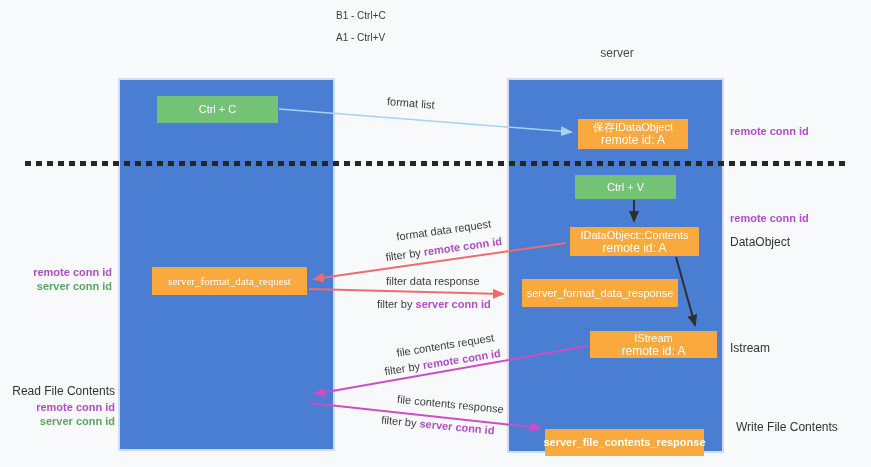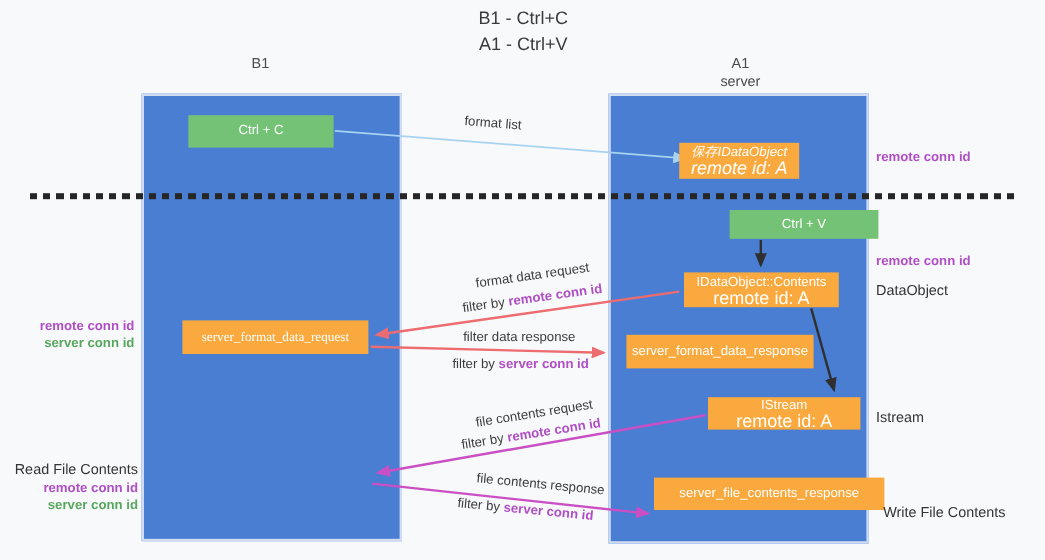--- a/index.html
+++ b/index.html
@@ -1,45 +1,45 @@
 <!DOCTYPE html>
 <html><head>
 <meta charset="utf-8">
 <style>
   html,body{margin:0;padding:0;background:#f8f9fa;font-family:"Liberation Sans",sans-serif;}
   #canvas{position:relative;width:871px;height:467px;background:#f8f9fa;overflow:hidden;}
 
-  .title{position:absolute;left:336px;top:5px;width:200px;text-align:center;
-         font-size:15px;line-height:22px;color:#3a3a3a;}
+  .title{position:absolute;left:336px;top:5px;width:200px;text-align:left;
+         font-size:10px;line-height:22px;color:#3a3a3a;}
 
   .lane-header{position:absolute;width:140px;text-align:center;font-size:12px;
                line-height:15px;color:#4a4a4a;}
   #hdr-left{left:147px;top:46px;}
   #hdr-right{left:547px;top:46px;}
 
   .lane{position:absolute;background:#4a7ed2;border:2px solid #cfdcf3;box-sizing:border-box;}
   #lane-left{left:118px;top:78px;width:217px;height:373px;}
   #lane-right{left:507px;top:78px;width:217px;height:375px;}
 
   .box{position:absolute;display:flex;flex-direction:column;align-items:center;
        justify-content:center;color:#fff;text-align:center;font-size:11px;line-height:13px;
        box-sizing:border-box;}
   .green{background:#74c276;}
   .orange{background:#f9a93d;}
-  .box .sub{font-size:15px;}
+  .box .sub{font-size:12px;}
 
   #box-ctrl-c{left:157px;top:96px;width:121px;height:27px;}
-  #box-save-obj{left:566px;top:119px;width:100px;height:30px;font-style:italic;}
-  #box-ctrl-v{left:608px;top:175px;width:124px;height:24px;}
+  #box-save-obj{left:578px;top:119px;width:110px;height:30px;}
+  #box-ctrl-v{left:575px;top:175px;width:101px;height:24px;}
   #box-getdata{left:570px;top:227px;width:129px;height:29px;}
   #box-fmt-req{left:152px;top:267px;width:155px;height:28px;font-family:Liberation Serif, serif;}
   #box-fmt-resp{left:510px;top:279px;width:156px;height:28px;margin-left:12px;}
   #box-istream{left:590px;top:331px;width:127px;height:27px;}
   #box-file-req{left:150px;top:383px;width:158px;height:28px;}
-  #box-file-resp{left:545px;top:398px;width:192px;height:27px;}
+  #box-file-resp{left:545px;top:429px;width:159px;height:27px;font-weight:bold;}
 
   .dashline{position:absolute;left:25px;top:161px;width:823px;height:5px;
             background:repeating-linear-gradient(90deg,#262626 0 6px,transparent 6px 11px);}
 
   svg.arrows{position:absolute;left:0;top:0;pointer-events:none;}
 
   .alabel{position:absolute;white-space:nowrap;font-size:11px;color:#3c3c3c;}
   .em-purple{color:#b04ec6;font-weight:bold;}
   .em-green{color:#58a75f;font-weight:bold;}
 
@@ -72,24 +72,22 @@
 <body>
 
 <div id="canvas">
 
   <div class="title">
     <div>B1 - Ctrl+C</div>
     <div>A1 - Ctrl+V</div>
   </div>
 
   <div class="lane-header" id="hdr-left">
-    <div>B1</div>
   </div>
   <div class="lane-header" id="hdr-right">
-    <div>A1</div>
     <div>server</div>
   </div>
 
   <div class="lane" id="lane-left"></div>
   <div class="lane" id="lane-right"></div>
 
   <div class="dashline"></div>
 
   <svg class="arrows" width="871" height="467" viewBox="0 0 871 467">
     <defs>

